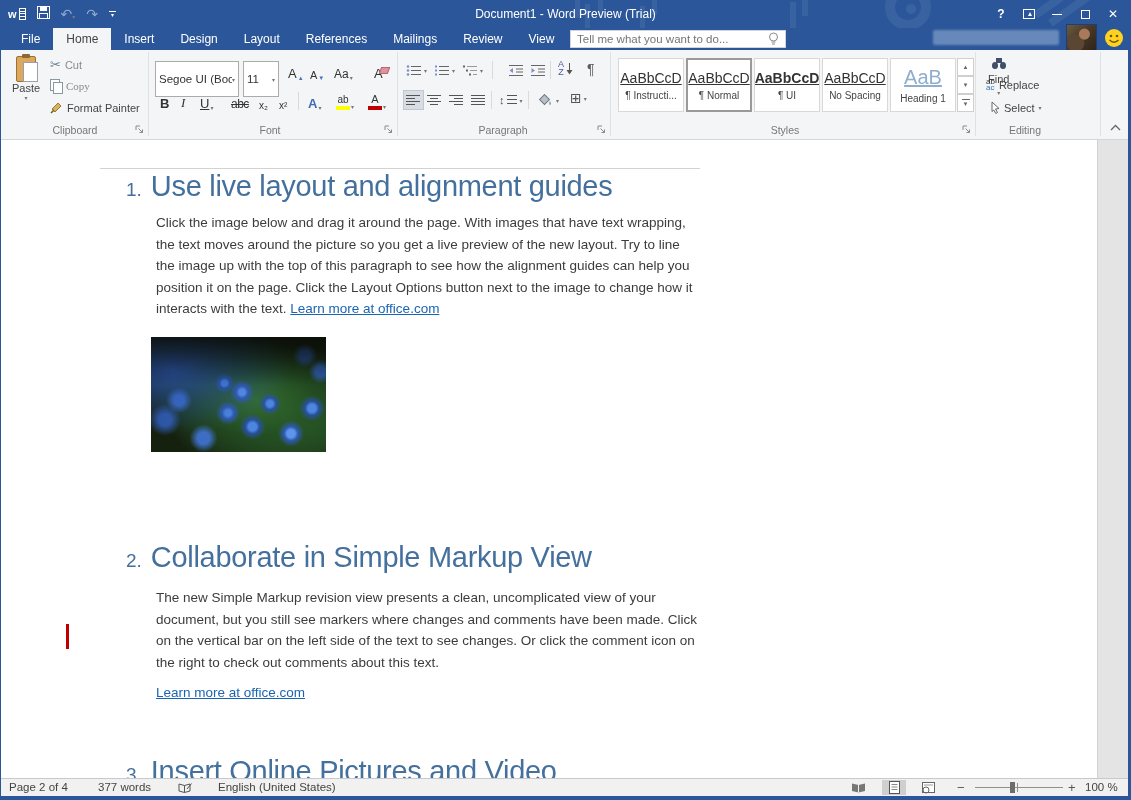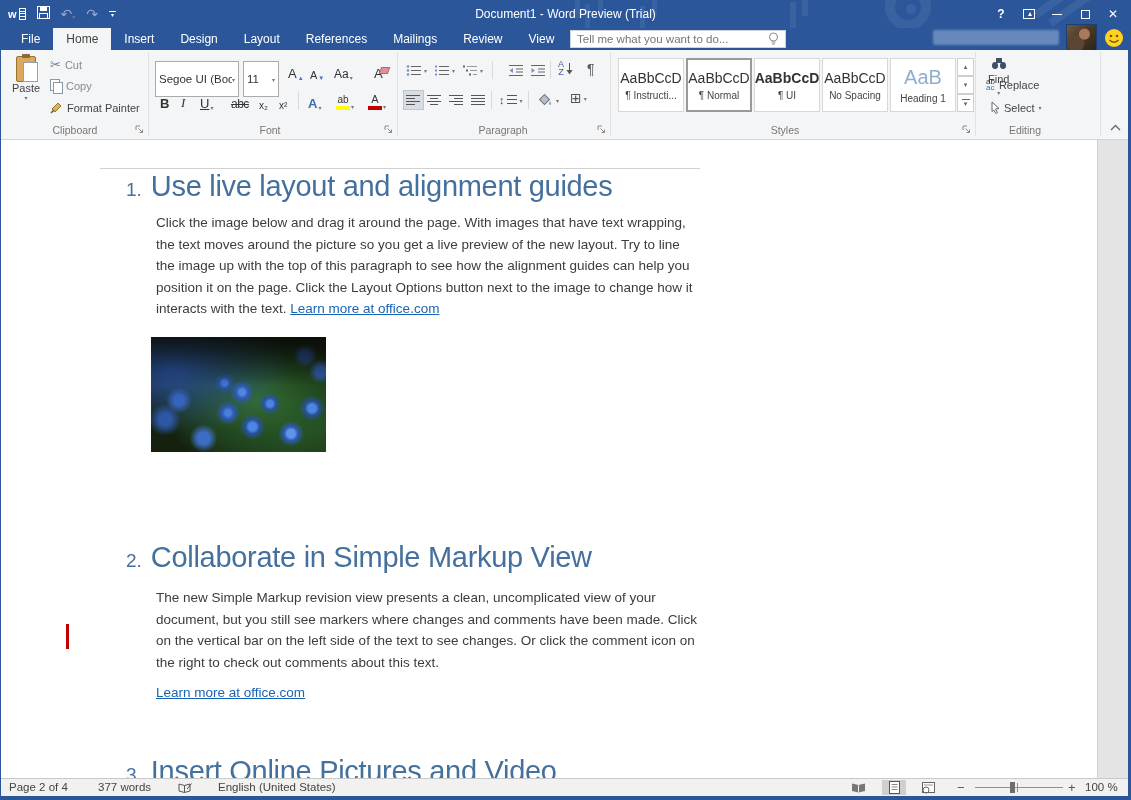--- a/index.html
+++ b/index.html
@@ -90,21 +90,21 @@
   .eraser:after { content:""; position:absolute; right:-6px; top:1px; width:7px; height:5px; background:#e2919b; transform:skewX(-20deg); border:1px solid #b06a74; }
 
   
   .picon { position:absolute; display:flex; align-items:center; gap:2px; height:20px; padding:0 2px; }
   .picon.active { background:#d8dde3; border:1px solid #bfc7d1; }
   .vline { position:absolute; width:1px; height:18px; background:#d9dadc; }
 
   
   .stylecard { position:absolute; width:66px; height:54px; background:#fff; border:1px solid #d8d8d8; display:flex; flex-direction:column; align-items:center; justify-content:center; gap:4px; overflow:hidden; }
   .stylecard.sel { border:2px solid #9a9a9a; }
-  .sprev { font-size:14px; color:#333; white-space:nowrap; }
+  .sprev { font-size:14px; color:#333; white-space:nowrap;text-decoration:underline; }
   .sprev.b { font-weight:bold; }
   .sprev.h1 { font-size:20px; color:#8faecf; }
   .sname { font-size:10px; color:#444; white-space:nowrap; }
   .sscroll { position:absolute; width:17px; height:18px; background:#fff; border:1px solid #cfcfcf; display:flex; align-items:center; justify-content:center; font-size:7px; color:#666; flex-direction:column; }
   .collapse-chevron { position:absolute; font-size:10px; color:#666; }
 
   
   .binoc { width:14px; height:11px; position:relative; }
   .binoc:before, .binoc:after { content:""; position:absolute; bottom:0; width:6px; height:7px; background:#41506a; border-radius:50% 50% 45% 45%; }
   .binoc:before { left:0; } .binoc:after { right:0; }
@@ -266,21 +266,21 @@
 
     <div class="paste ab">
       <span class="clipb"></span>
       <span>Paste</span>
       <span class="dd">▾</span>
     </div>
     <div class="rbtn" style="left:50px;top:7px;">
       <span class="cutglyph">✂</span>
       <span style="color:#8b8b8b">Cut</span>
     </div>
-    <div class="rbtn" style="left:50px;top:29px;">
+    <div class="rbtn" style="left:50px;top:29px;font-family:Liberation Serif, serif;">
       <span class="copyic"></span>
       <span style="color:#8b8b8b">Copy</span>
     </div>
     <div class="rbtn" style="left:50px;top:51px;">
       <svg class="fpic" viewBox="0 0 13 13">
           <path d="M2 8 L8 2 L11 5 L5 11 Z" fill="#d9b35c" stroke="#9a7a2e"></path>
           <path d="M1 12 L4 9" stroke="#7a5a20" stroke-width="1.6"></path>
         </svg>
       <span>Format Painter</span>
     </div>

